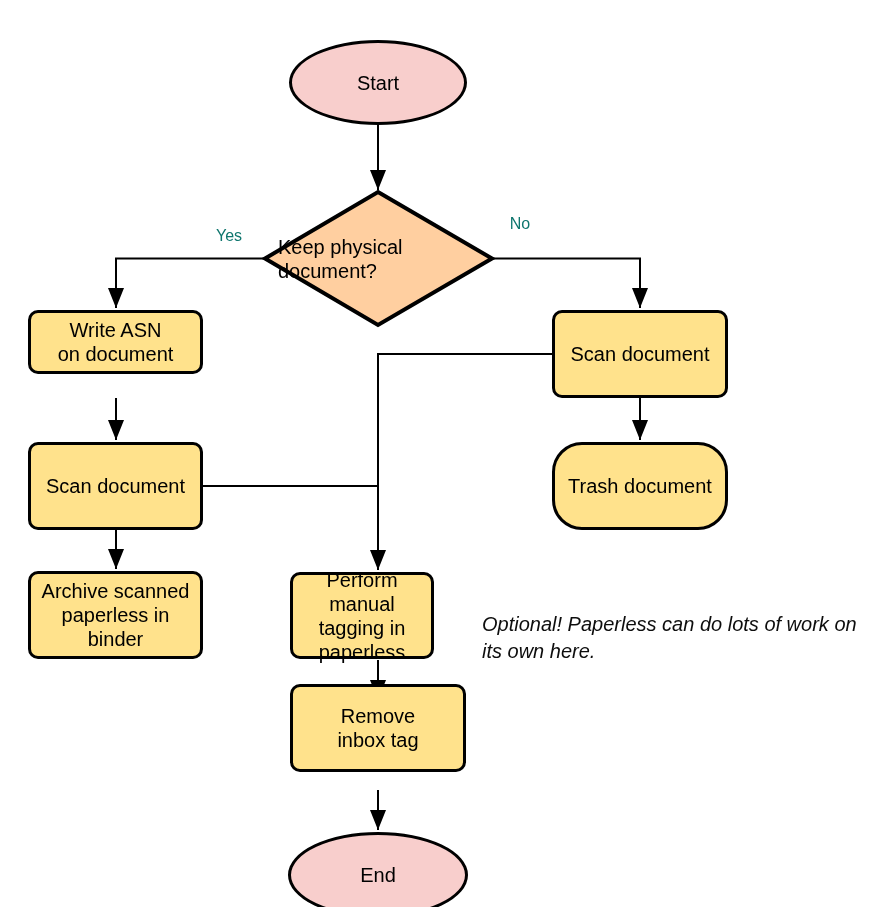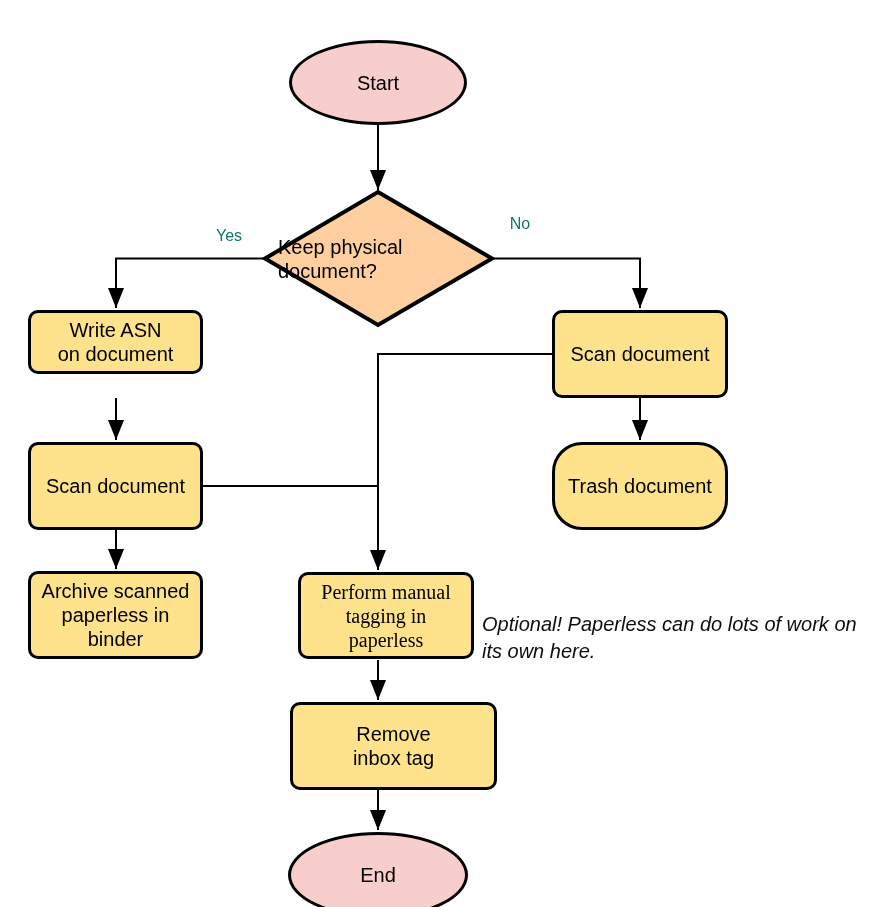--- a/index.html
+++ b/index.html
@@ -114,24 +114,24 @@
   <div class="node process" style="left:28px; top:290px; width:175px; height:64px;">Write ASN
 on document</div>
   <div class="node process" style="left:28px; top:422px; width:175px; height:88px;">Scan document</div>
   <div class="node process" style="left:28px; top:551px; width:175px; height:88px;">Archive scanned
 paperless in
 binder</div>
 
   <div class="node process" style="left:552px; top:290px; width:176px; height:88px;">Scan document</div>
   <div class="node process" style="left:552px; top:422px; width:176px; height:88px;border-radius:30px;">Trash document</div>
 
-  <div class="node process" style="left:298px; top:552px; width:176px; height:87px;font-family:Liberation Serif, serif;">Perform manual
+  <div class="node process" style="left:290px; top:552px; width:144px; height:87px;">Perform manual
 tagging in
 paperless</div>
-  <div class="node process" style="left:290px; top:682px; width:207px; height:88px;">Remove
+  <div class="node process" style="left:290px; top:664px; width:176px; height:88px;">Remove
 inbox tag</div>
 
   <div class="node terminator" style="left:288px; top:812px; width:180px; height:86px;">End</div>
 
   <div class="annotation" style="left:482px; top:591px; width:410px;">Optional! Paperless can do lots of work on
 its own here.</div>
 
   <div class="bottom-edge"></div>
 
 </div>

